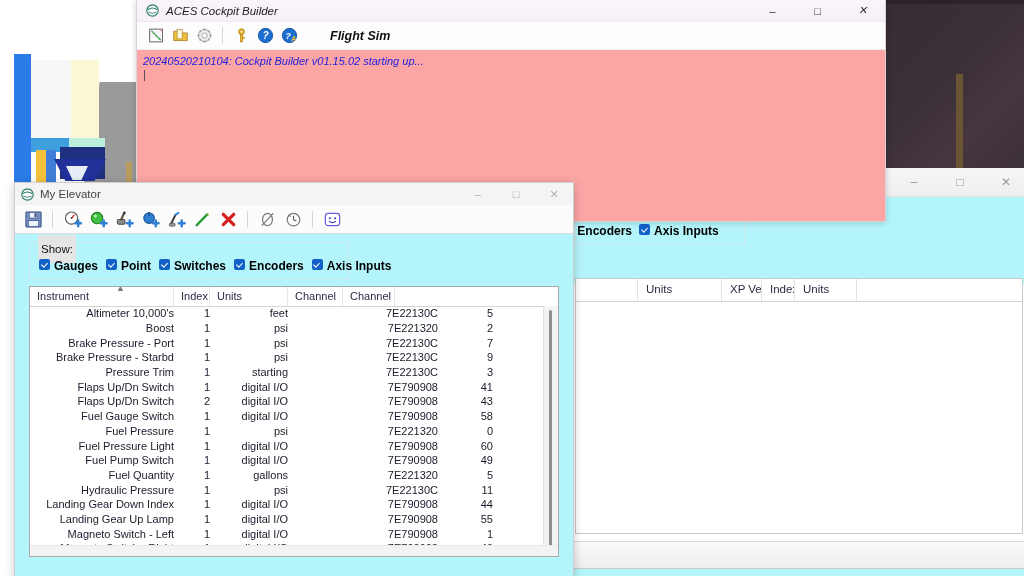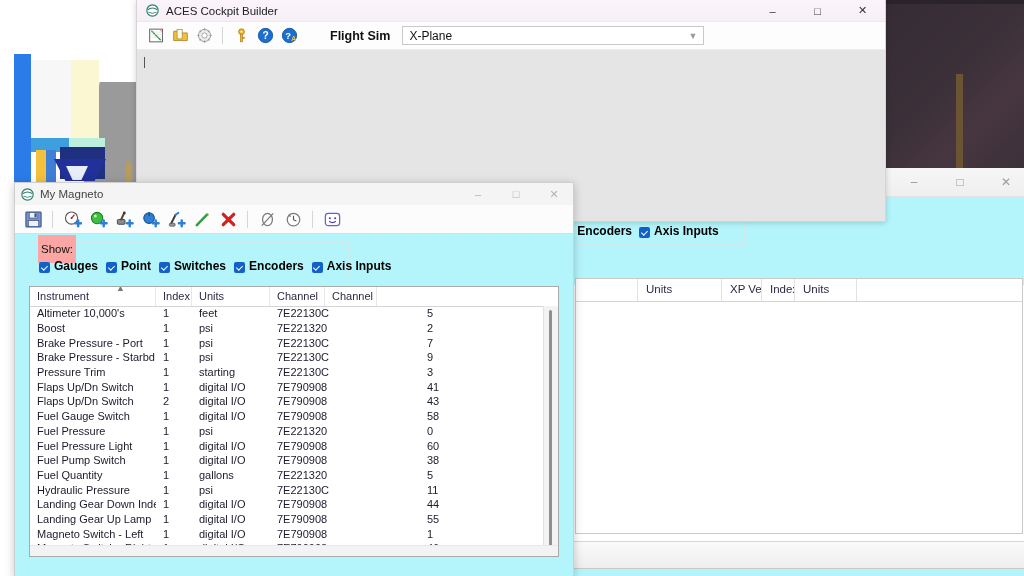--- a/index.html
+++ b/index.html
@@ -58,22 +58,23 @@
   }
 
   
   .cyan-left{position:absolute;left:560px;top:226px;width:14px;height:350px;background:#b4f5fb;}
   .cyan-band{position:absolute;left:560px;top:556px;width:464px;height:20px;background:#b4f5fb;}
   .cyan-right{position:absolute;left:1020px;top:226px;width:4px;height:350px;background:#b4f5fb;}
 
   
   #main-window{
     position:absolute;left:136px;top:0;width:748px;height:221px;
-    background:#e5e5e5;border:1px solid #d9d2da;border-top:none;
+    background:#fca5a5;border:1px solid #d9d2da;border-top:none;
     box-shadow:0 1px 6px rgba(0,0,0,.18);
+    font-style:italic;
   }
   .mw-title{
     height:21px;background:linear-gradient(#fbf4fa,#f7eff6);
     display:flex;align-items:center;position:relative;
     border-bottom:1px solid #efe6ee;
   }
   .mw-title .tl-icon{margin:0 7px 0 9px;display:flex;align-items:center;}
   .mw-title .tl-text{font-size:11.5px;color:#222;}
   .mw-title .wbtns{position:absolute;right:0;top:0;display:flex;height:21px;}
   .mw-title .wbtns div{
@@ -134,54 +135,54 @@
     height:28px;display:flex;align-items:center;background:#fcfcfc;padding-left:6px;gap:2px;
     border-bottom:1px solid #dcdcdc;
   }
   .cw-toolbar .tbtn{width:24px;height:24px;}
   .cw-body{background:#b4f5fb;position:absolute;left:0;right:0;top:51px;bottom:0;}
   .cw-show-box{
     position:absolute;left:14px;top:8px;width:318px;height:36px;
     border:1px solid #cfe9ec;background:#b4f5fb;
   }
   .cw-show-label{
-    position:absolute;left:8px;top:-8px;background:#fca5a5;padding:8px 3px;
+    position:absolute;left:8px;top:-8px;background:#e5e5e5;padding:8px 3px;
     font-size:11.5px;color:#111;
   }
   .cw-check-row{
     position:absolute;left:9px;top:16px;display:flex;align-items:center;gap:8px;
     font-size:12px;font-weight:bold;color:#000;white-space:nowrap;
   }
   .cbx{
     width:11px;height:11px;border-radius:2px;background:#1261c9;
     display:inline-flex;align-items:center;justify-content:center;flex:0 0 auto;
   }
   .cbx:after{
     content:"";width:5px;height:2.5px;border-left:1.6px solid #fff;border-bottom:1.6px solid #fff;
     transform:rotate(-45deg) translate(0px,-1px);
   }
-  .chk-item{display:flex;align-items:flex-end;gap:4px;}
+  .chk-item{display:flex;align-items:flex-start;gap:4px;}
 
   .cw-table-wrap{
     position:absolute;left:14px;top:52px;right:14px;bottom:20px;
     background:#fff;border:1px solid #a9a9a9;overflow:hidden;
   }
   .tbl-hdr{display:flex;height:19px;border-bottom:1px solid #d4d4d4;background:#fff;position:relative;}
   .tbl-hdr > div{
     font-size:11px;color:#2b2b44;padding:3px 0 0 7px;box-sizing:border-box;
     border-right:1px solid #e6e6e6;white-space:nowrap;overflow:hidden;
   }
   .sort-caret{position:absolute;left:86px;top:-4px;color:#777;font-size:9px;}
-  .tbl-body{position:absolute;left:0;right:0;top:19px;bottom:10px;overflow:hidden;}
+  .tbl-body{position:absolute;left:0;right:0;top:19px;bottom:10px;overflow:hidden;text-align:right;}
   .trow{display:flex;height:14.7px;align-items:center;}
   .trow > div{
     font-size:11px;color:#1b1b2b;padding-left:7px;box-sizing:border-box;
     white-space:nowrap;overflow:hidden;
   }
-  .c-inst{width:126px;}
+  .c-inst{width:144px;}
   .c-idx{width:36px;}
   .c-units{width:78px;}
   .c-ctrl{width:150px;}
   .c-chan{width:55px;}
   .c-chan2{width:52px;}
   .vscroll{
     position:absolute;right:0;top:19px;bottom:10px;width:14px;background:#f3f3f3;
     border-left:1px solid #e2e2e2;
   }
   .vthumb{position:absolute;left:5px;top:4px;width:3px;height:262px;background:#8f8f8f;border-radius:2px;}
@@ -311,41 +312,38 @@
       </div>
       <div class="tbtn">
         <svg width="17" height="17" viewBox="0 0 20 20">
           <circle cx="10" cy="10" r="8.4" fill="#1c6fd0" stroke="#0c4d9a" stroke-width="1"></circle>
           <text x="8.4" y="14.2" font-size="11" font-weight="bold" fill="#fff" text-anchor="middle" font-family="Liberation Sans, sans-serif">?</text>
           <text x="15" y="17" font-size="8" font-weight="bold" fill="#f2c12e" text-anchor="middle" font-family="Liberation Sans, sans-serif">A</text>
         </svg>
       </div>
 
       <span class="fs-label">Flight Sim</span>
-      <div class="fs-select">
-        <span>X-Plane</span>
-        <span class="chev">▼</span>
-      </div>
     </div>
 
     <div class="mw-log">
+      <div>20240520210104: Cockpit Builder v01.15.02 starting up...</div>
       <span class="caret"></span>
     </div>
   </div>
 
   <div id="cockpit-window">
     <div class="cw-title">
       <span class="tl-icon">
         <svg width="13" height="13" viewBox="0 0 16 16">
           <circle cx="8" cy="8" r="7" fill="#ffffff" stroke="#2f7f6f" stroke-width="1.4"></circle>
           <path d="M2 7 Q8 3 14 7" stroke="#2f7f6f" stroke-width="1.3" fill="none"></path>
           <path d="M3 10 Q8 13 13 10" stroke="#2f7f6f" stroke-width="1.1" fill="none"></path>
         </svg>
       </span>
-      <span class="tl-text">My Magneto</span>
+      <span class="tl-text">My Elevator</span>
       <div class="wbtns">
         <div>–</div>
         <div>□</div>
         <div>✕</div>
       </div>
     </div>
 
     <div class="cw-toolbar">
       <div class="tbtn">
         <svg width="19" height="19" viewBox="0 0 20 20">
@@ -547,21 +545,21 @@
               <div class="c-units">digital I/O</div>
               <div class="c-ctrl">7E790908</div>
               <div class="c-chan">60</div>
               <div class="c-chan2"></div>
             </div>
             <div class="trow">
               <div class="c-inst">Fuel Pump Switch</div>
               <div class="c-idx">1</div>
               <div class="c-units">digital I/O</div>
               <div class="c-ctrl">7E790908</div>
-              <div class="c-chan">38</div>
+              <div class="c-chan">49</div>
               <div class="c-chan2"></div>
             </div>
             <div class="trow">
               <div class="c-inst">Fuel Quantity</div>
               <div class="c-idx">1</div>
               <div class="c-units">gallons</div>
               <div class="c-ctrl">7E221320</div>
               <div class="c-chan">5</div>
               <div class="c-chan2"></div>
             </div>

